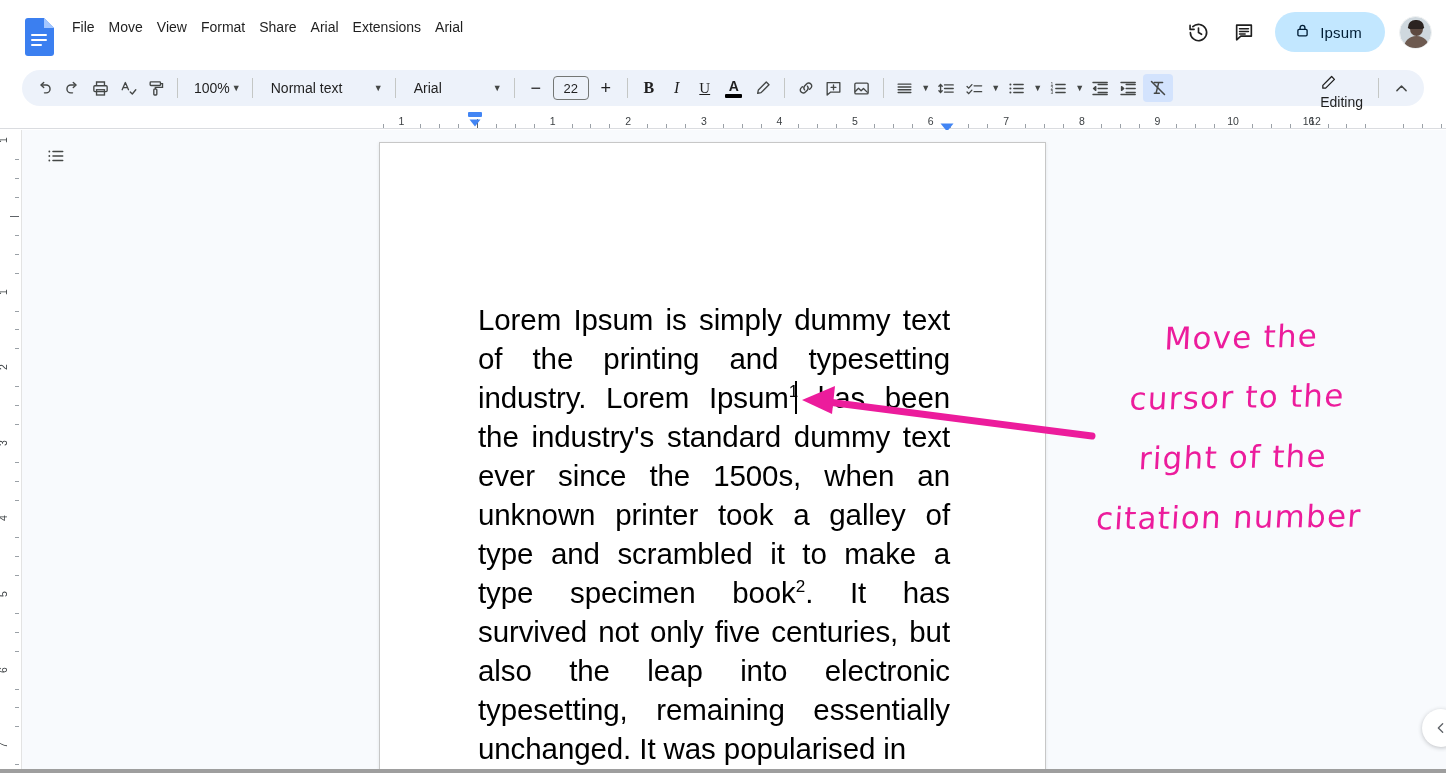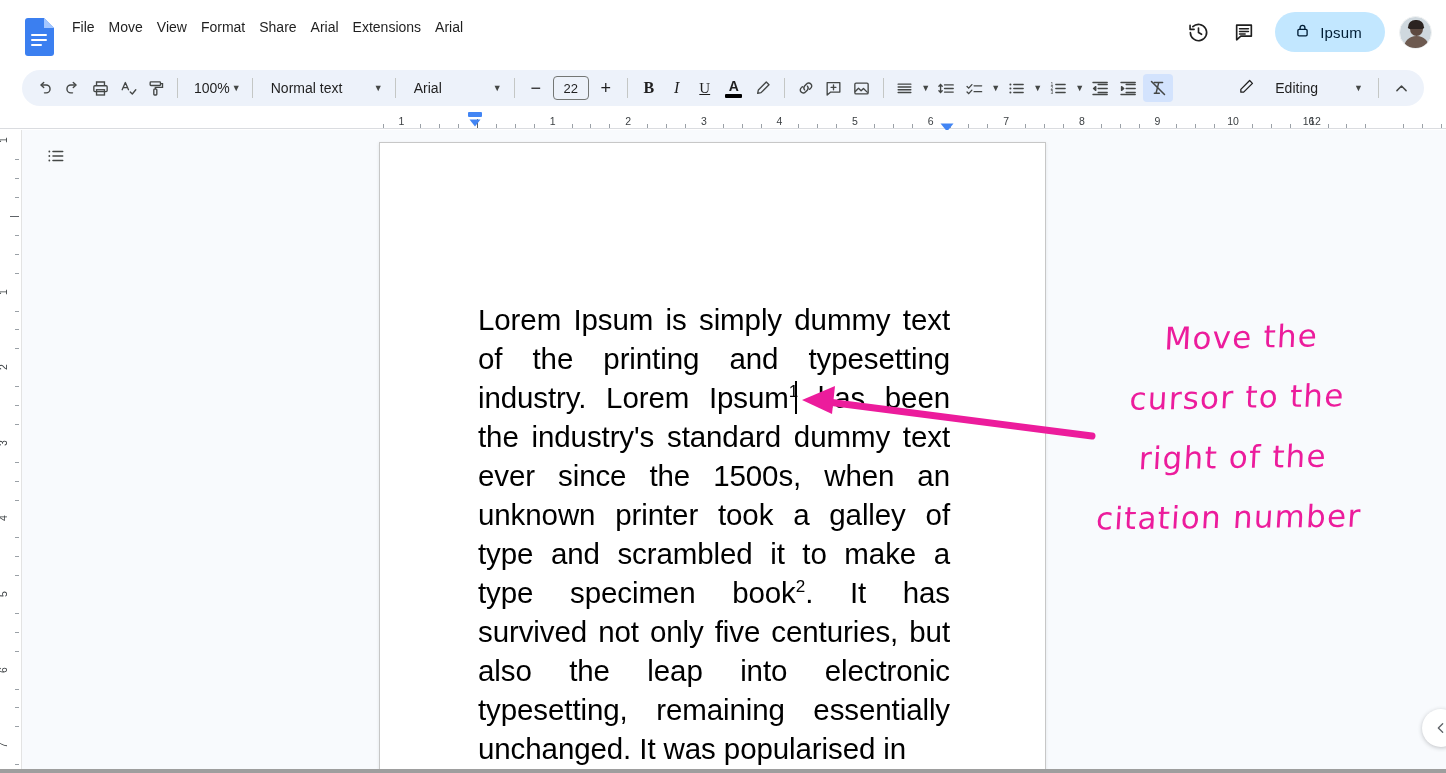--- a/index.html
+++ b/index.html
@@ -115,23 +115,23 @@
     height: 28px; width: 104px; padding: 0 5px 0 11px; border-radius: 4px;
     cursor: pointer; color: #1f1f1f; font-size: 14px;
   }
   .fsize-box {
     width: 36px; height: 24px; border: 1px solid #747775; border-radius: 4px;
     display: flex; align-items: center; justify-content: center;
     font-size: 13px; color: #1f1f1f; background: transparent;
     cursor: text; margin: 0 3px;
   }
   .tb-mode {
-    display: flex; align-items: center; gap: 20px;
+    display: flex; gap: 0;
     height: 28px; padding: 0 8px 0 10px; border-radius: 4px;
-    cursor: pointer; color: #1f1f1f; font-size: 14px;
+    cursor: pointer; color: #1f1f1f; font-size: 14px; flex-direction: column;
   }
   .caret { font-size: 9px; color: #444746; line-height: 1; }
 
   .tcolor-bar {
     width: 17px; height: 4px; background: #000000;
     border-radius: 1px; margin-top: 1px;
   }
 
   
   .hruler {

